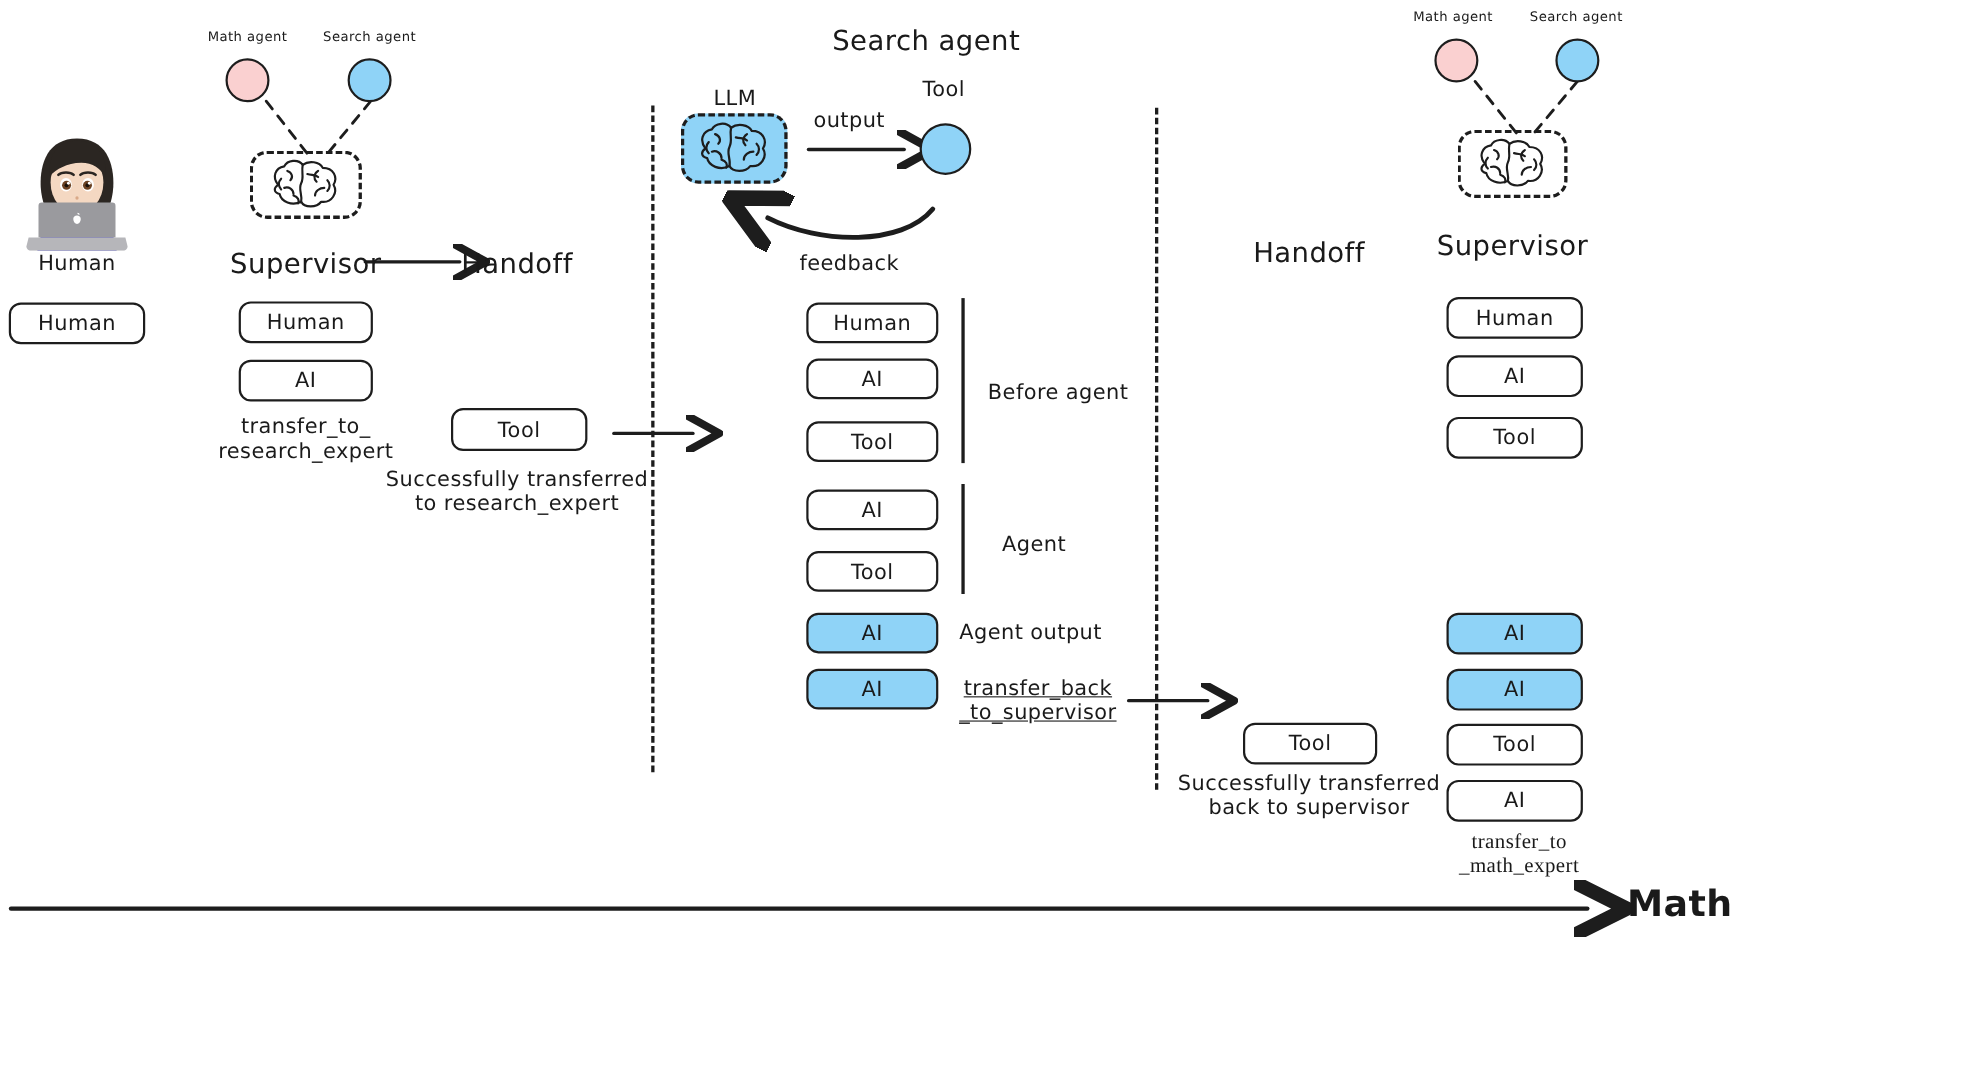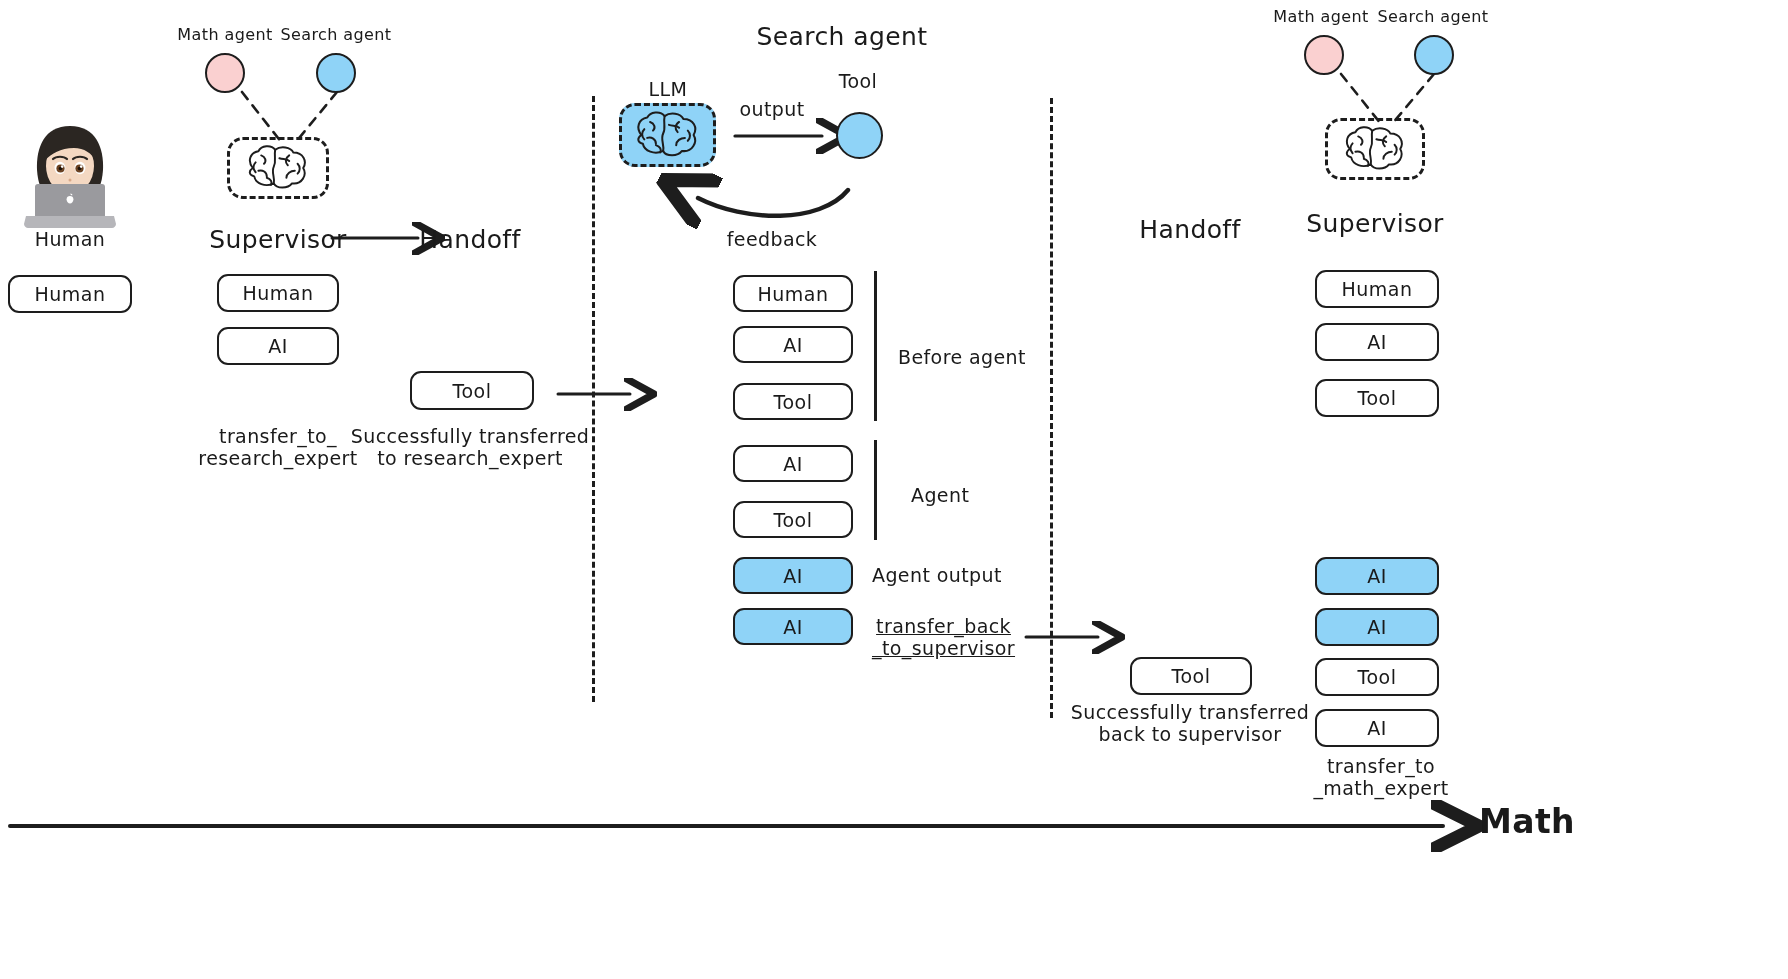--- a/index.html
+++ b/index.html
@@ -21,21 +21,21 @@
 
   
   .hand {
     font-family: "DejaVu Sans", sans-serif;
     color: #1a1a1a;
     white-space: pre;
     line-height: 1.18;
     letter-spacing: .4px;
     text-align: center;
   }
-  .t-small   { font-size: 16px; }
+  .t-small   { font-size: 12px; }
   .t-label   { font-size: 19px; }
   .t-big     { font-size: 25px; }
   .t-time    { font-size: 33px; font-weight: 600; }
   .center    { text-align: center; transform: translateX(-50%); }
 
   
   .pill {
     position: absolute;
     border: 2.6px solid #1d1d1d;
     border-radius: 11px;
@@ -194,21 +194,21 @@
   </div>
   <div class="abs hand t-big center" style="left:278px; top:225px;">Supervisor</div>
   <div class="abs hand t-big center" style="left:470px; top:225px;">Handoff</div>
 
   <div class="pill" style="left:217px; top:274px; width:122px; height:38px;">
     <span>Human</span>
   </div>
   <div class="pill" style="left:217px; top:327px; width:122px; height:38px;">
     <span>AI</span>
   </div>
-  <div class="abs hand t-label center" style="left:278px; top:377px;margin-top:48px;">transfer_to_
+  <div class="abs hand t-label center" style="left:278px; top:377px;">transfer_to_
 research_expert</div>
 
   <div class="pill" style="left:410px; top:371px; width:124px; height:39px;">
     <span>Tool</span>
   </div>
   <div class="abs hand t-label center" style="left:470px; top:425px;">Successfully transferred
 to research_expert</div>
 
   <div class="vdash" style="left:592px; top:96px; height:606px;"></div>
   <div class="vdash" style="left:1050px; top:98px; height:620px;"></div>
@@ -313,18 +313,18 @@
   </div>
   <div class="pill blue" style="left:1315px; top:608px; width:124px; height:38px;">
     <span>AI</span>
   </div>
   <div class="pill" style="left:1315px; top:658px; width:124px; height:38px;">
     <span>Tool</span>
   </div>
   <div class="pill" style="left:1315px; top:709px; width:124px; height:38px;">
     <span>AI</span>
   </div>
-  <div class="abs hand t-label center" style="left:1381px; top:755px;">transfer_to
+  <div class="abs hand t-label center" style="left:1381px; top:755px;font-family:Liberation Serif, serif;">transfer_to
 _math_expert</div>
 
   <div class="abs hand t-time" style="left:1479px; top:803px;">Math</div>
 
 </div>
 
 </body></html>

